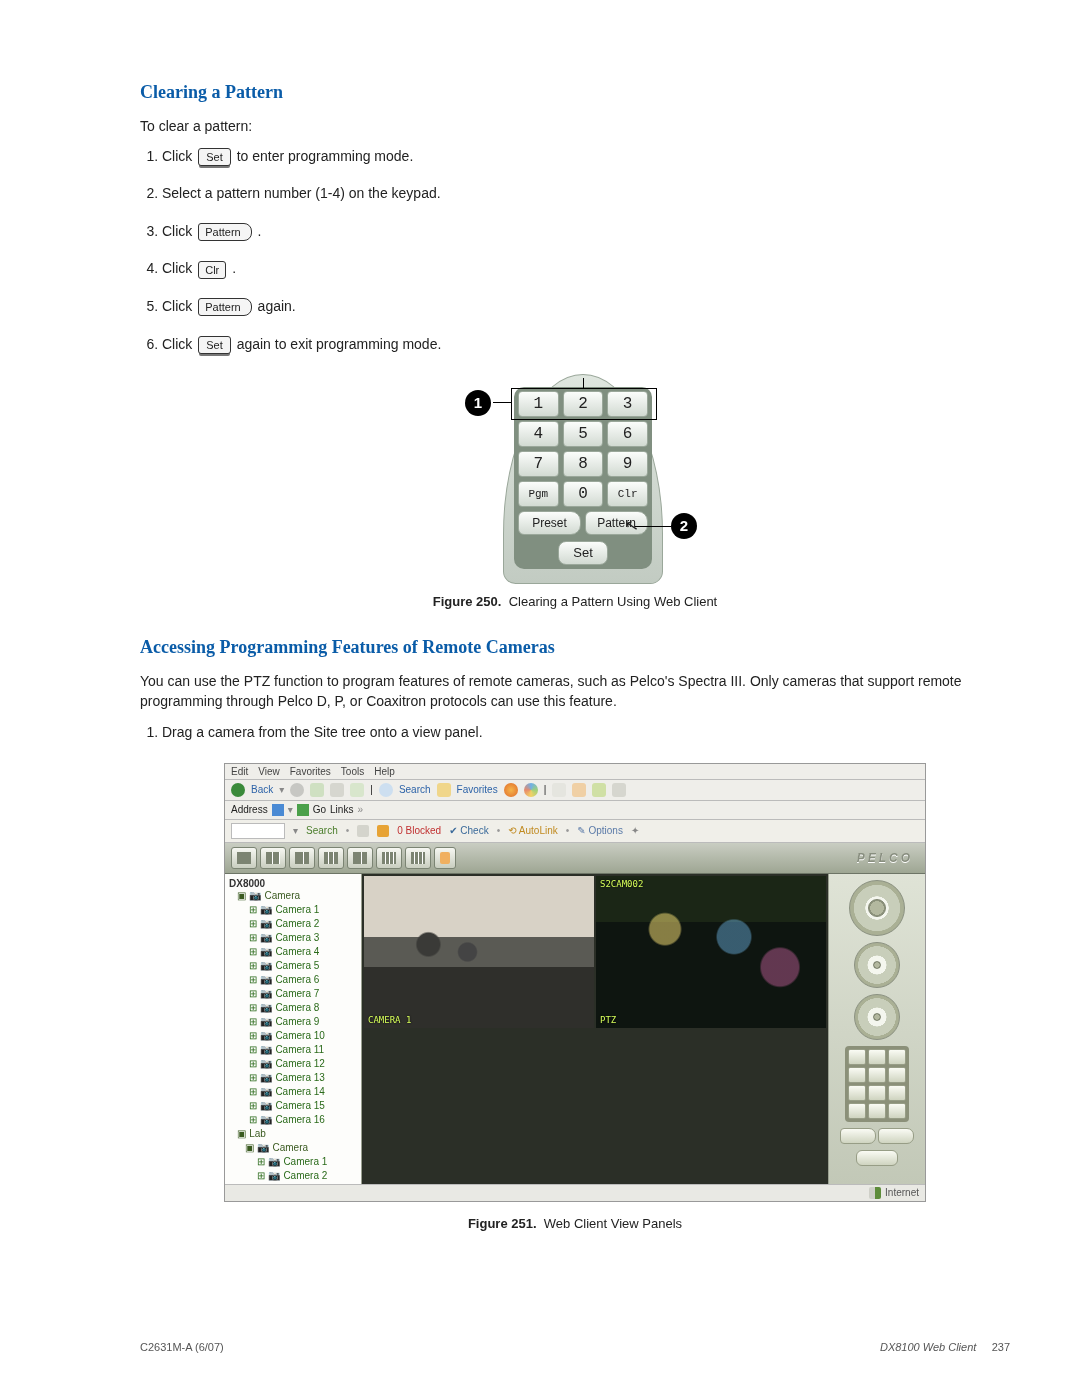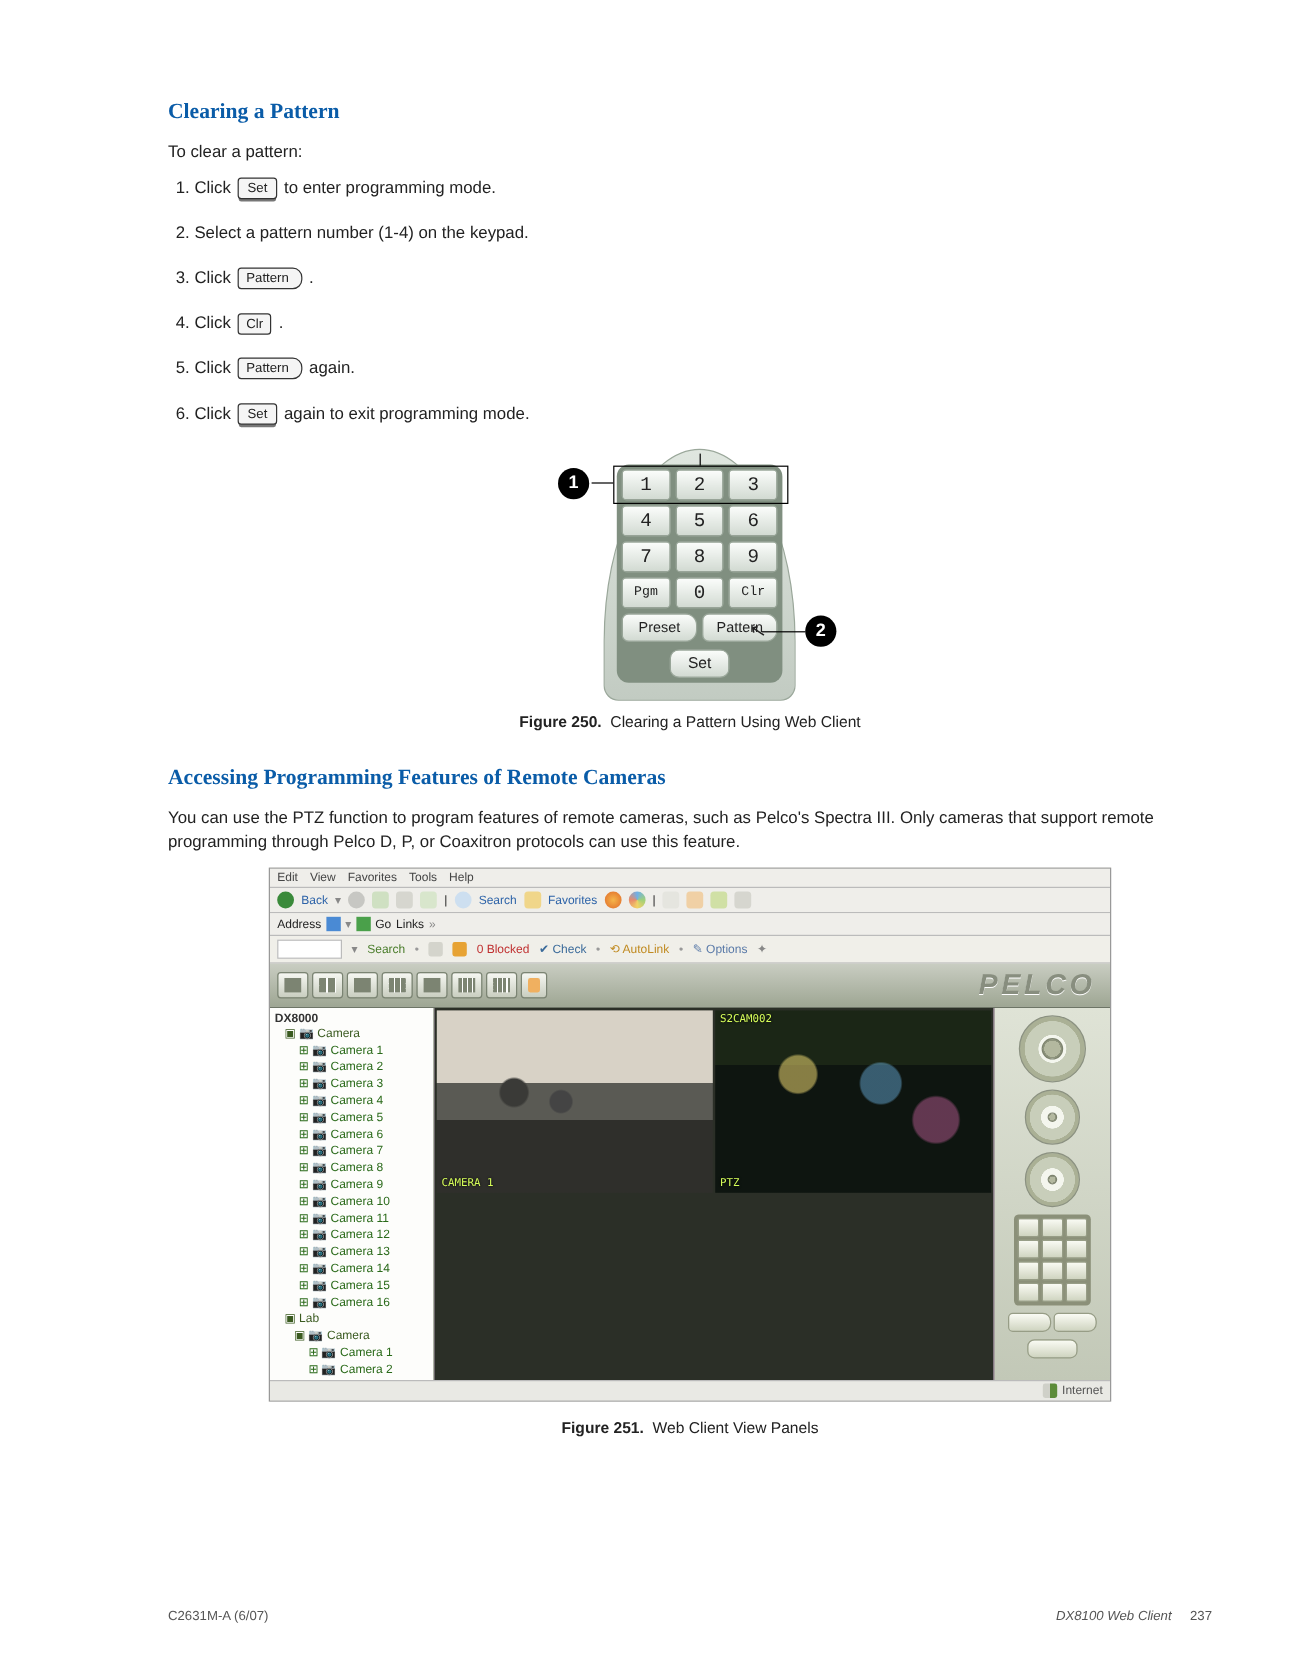--- a/index.html
+++ b/index.html
@@ -212,25 +212,25 @@
     display: inline-flex;
     align-items: center;
     justify-content: center;
   }
   .layout-ico span { width: 14px; height: 12px; display:inline-block; }
   .brand {
     font-weight: bold;
     font-style: italic;
     letter-spacing: 3px;
     color: #888e7f;
-    font-size: 24px;
+    font-size: 12px;
     text-shadow: 0 1px 0 #fff;
     padding-right: 6px;
   }
-  .wc-main { display: flex; height: 310px; background: #f0abfc; }
+  .wc-main { display: flex; height: 310px; background: #4c1d95; }
   .wc-tree {
     width: 128px;
     border-right: 1px solid #9aa090;
     background: #fdfdfb;
     overflow: hidden;
     padding: 4px 4px;
     color: #3a5a20;
   }
   .wc-tree .root { font-weight: bold; color: #333; }
   .wc-tree .cam { padding-left: 20px; color: #2a6a1a; line-height: 14px; white-space: nowrap; }
@@ -410,20 +410,23 @@
   </div>
 
   <p class="figure-caption">
     <b>Figure 250.</b>&nbsp;
     <span>Clearing a Pattern Using Web Client</span>
   </p>
 
   <div class="section-heading">Accessing Programming Features of Remote Cameras</div>
   <div class="body">
     <p style="margin:0 0 12px 0;">You can use the PTZ function to program features of remote cameras, such as Pelco's Spectra III. Only cameras that support remote programming through Pelco D, P, or Coaxitron protocols can use this feature.</p>
+    <ol class="steps">
+      <li>Drag a camera from the Site tree onto a view panel.</li>
+    </ol>
   </div>
 
   <div class="webclient">
     <div class="wc-menu">
       <span>Edit</span>
       <span>View</span>
       <span>Favorites</span>
       <span>Tools</span>
       <span>Help</span>
     </div>

